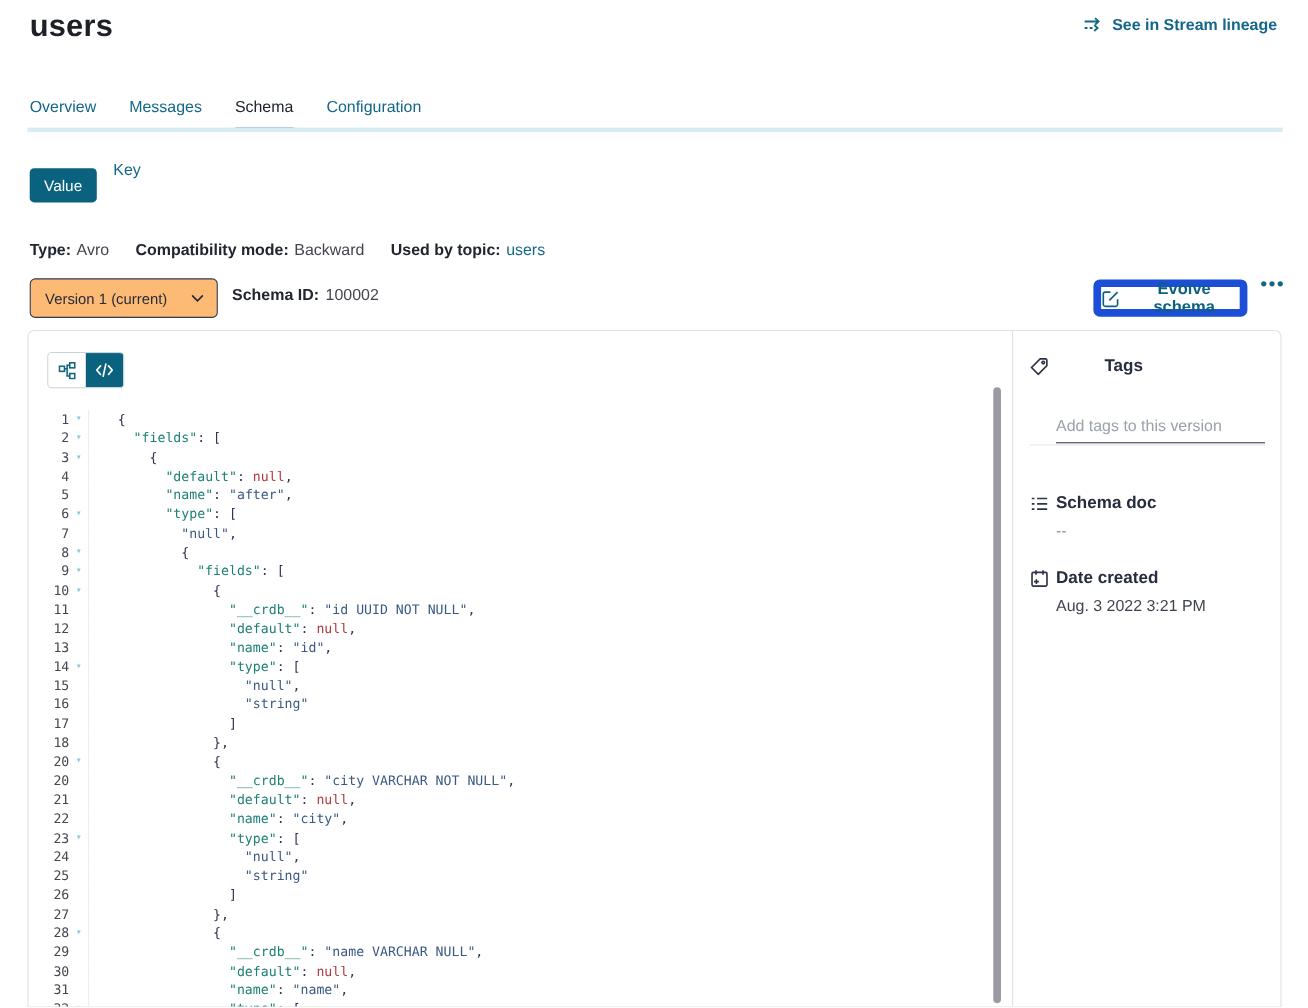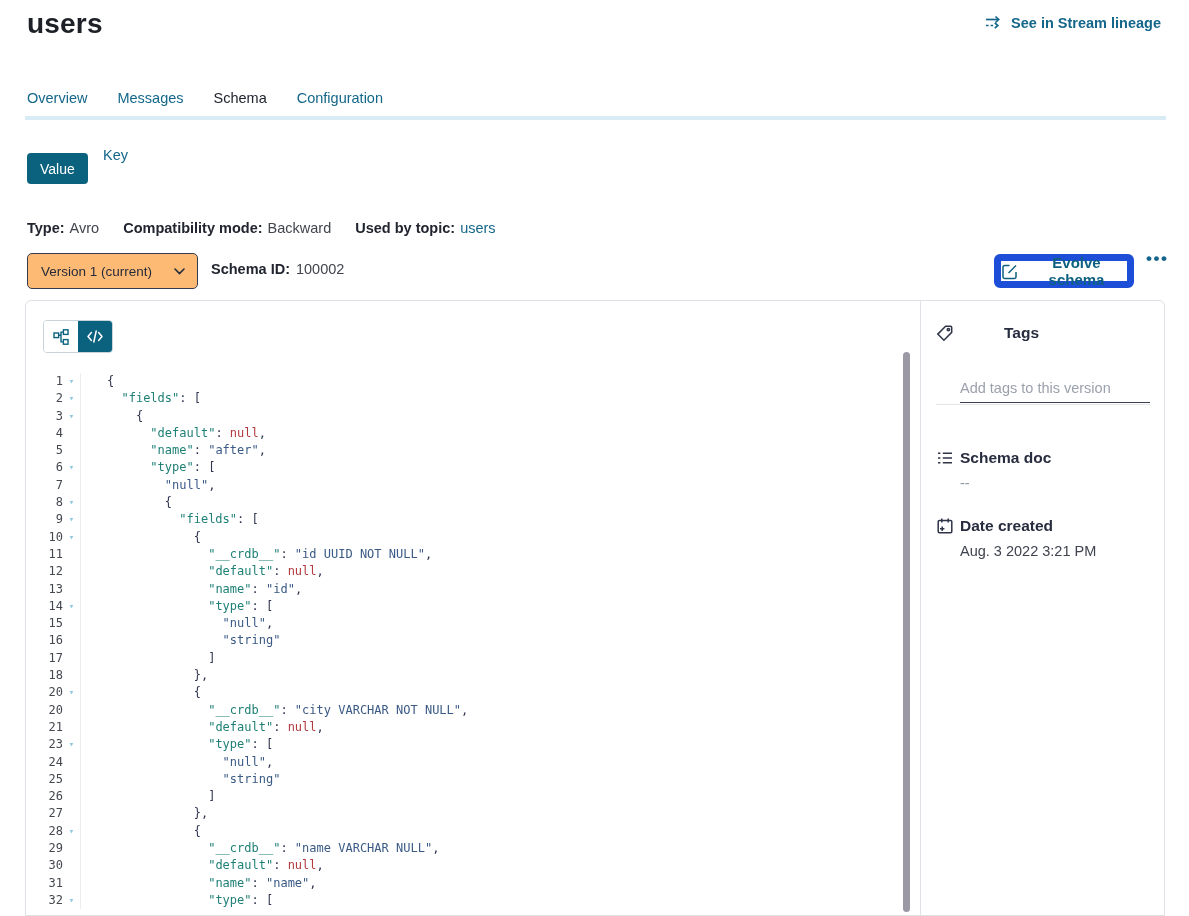--- a/index.html
+++ b/index.html
@@ -307,20 +307,27 @@
           </div>
           <div class="cl">
             <span class="gut">
               <span class="num">21</span>
               <span class="fold"></span>
             </span>
             <span class="codetext">              <span class="c-k">"default"</span><span class="c-p">: </span><span class="c-n">null</span><span class="c-p">,</span></span>
           </div>
           <div class="cl">
             <span class="gut">
+              <span class="num">22</span>
+              <span class="fold"></span>
+            </span>
+            <span class="codetext">              <span class="c-k">"name"</span><span class="c-p">: </span><span class="c-s">"city"</span><span class="c-p">,</span></span>
+          </div>
+          <div class="cl">
+            <span class="gut">
               <span class="num">23</span>
               <span class="fold">▾</span>
             </span>
             <span class="codetext">              <span class="c-k">"type"</span><span class="c-p">: [</span></span>
           </div>
           <div class="cl">
             <span class="gut">
               <span class="num">24</span>
               <span class="fold"></span>
             </span>

